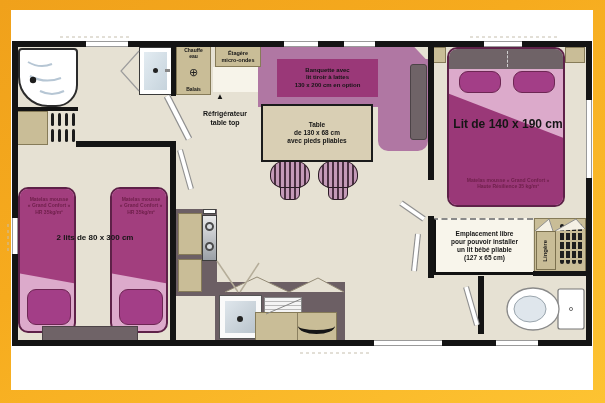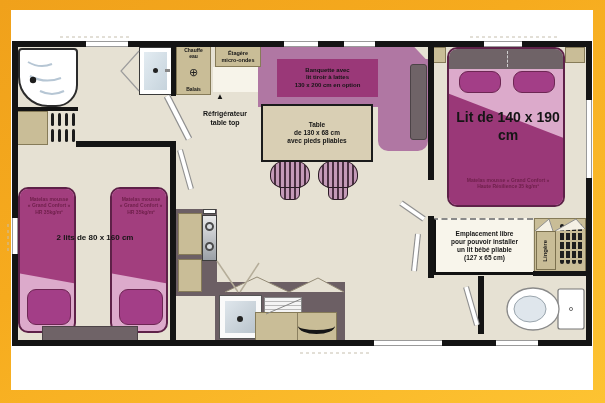--- a/index.html
+++ b/index.html
@@ -91,21 +91,21 @@
 
   <div class="abs tan" style="left:431px;top:47px;width:15px;height:16px;"></div>
   <div class="abs tan" style="left:565px;top:47px;width:20px;height:16px;"></div>
   <div class="abs bed" style="left:447px;top:47px;width:118px;height:160px;">
     <div class="abs graypad" style="left:0;top:0;width:118px;height:20px;border-radius:8px 8px 0 0;">
       <div class="abs" style="left:58px;top:2px;width:0;height:16px;border-left:1px dashed #cfcfcf;"></div>
     </div>
     <div class="abs cushion" style="left:10px;top:22px;width:42px;height:22px;"></div>
     <div class="abs cushion" style="left:64px;top:22px;width:42px;height:22px;"></div>
     <div class="abs" style="left:0;top:40px;width:118px;height:120px;background:#9A3878;clip-path:polygon(0 4%,100% 42%,100% 100%,0 100%);"></div>
-    <div class="abs lbl" style="left:0;top:60px;width:118px;font-size:14px;">Lit de 140 x 190 cm</div>
+    <div class="abs lbl" style="left:0;top:68px;width:118px;font-size:12px;">Lit de 140 x 190 cm</div>
     <div class="abs lbl maroon" style="left:4px;top:128px;width:110px;font-size:5px;">Matelas mousse « Grand Confort »
 Haute Résilience 35 kg/m³</div>
   </div>
 
   <div class="abs" style="left:432px;top:218px;width:101px;height:57px;background:#F8F5EB;border-left:4px solid #111;border-top:2px dashed #8a8a8a;border-bottom:3px solid #111;box-sizing:border-box;z-index:30;display:flex;align-items:center;justify-content:center;">
     <div class="lbl" style="position:static;font-size:6.5px;">Emplacement libre
 pour pouvoir installer
 un lit bébé pliable
 (127 x 65 cm)</div>
   </div>
@@ -126,21 +126,21 @@
 « Grand Confort »
 HR 35kg/m³</div>
   </div>
   <div class="abs bed" style="left:110px;top:187px;width:58px;height:146px;">
     <div class="abs" style="left:0;top:0;width:58px;height:96px;background:#A23E7E;clip-path:polygon(0 0,100% 0,100% 99%,0 88%);"></div>
     <div class="abs cushion" style="left:7px;top:100px;width:44px;height:36px;"></div>
     <div class="abs lbl maroon" style="left:3px;top:7px;width:52px;font-size:5px;">Matelas mousse
 « Grand Confort »
 HR 35kg/m³</div>
   </div>
-  <div class="abs lbl" style="left:22px;top:233px;width:146px;font-size:8px;">2 lits de 80 x 160 cm</div>
+  <div class="abs lbl" style="left:22px;top:233px;width:146px;font-size:8px;">2 lits de 80 x 300 cm</div>
   <div class="abs graypad" style="left:42px;top:326px;width:96px;height:17px;border:1px solid #4c4347;box-sizing:border-box;z-index:13;"></div>
 
   <div class="abs" style="left:176px;top:209px;width:41px;height:87px;background:#6C5F64;z-index:10;"></div>
   <div class="abs tan" style="left:178px;top:213px;width:24px;height:42px;z-index:11;"></div>
   <div class="abs tan" style="left:178px;top:259px;width:24px;height:33px;z-index:11;"></div>
   <div class="abs" style="left:202px;top:215px;width:15px;height:46px;background:linear-gradient(180deg,#e8e8e8,#9aa0a6);border:1px solid #3c3c3c;box-sizing:border-box;z-index:12;">
     <div class="abs" style="left:2px;top:6px;width:9px;height:9px;border:2px solid #4a4a4a;border-radius:50%;background:#d8dce0;box-sizing:border-box;"></div>
     <div class="abs" style="left:2px;top:26px;width:9px;height:9px;border:2px solid #4a4a4a;border-radius:50%;background:#d8dce0;box-sizing:border-box;"></div>
   </div>
   <div class="abs" style="left:203px;top:209px;width:13px;height:5px;background:#fff;border:1px solid #444;box-sizing:border-box;z-index:12;"></div>

